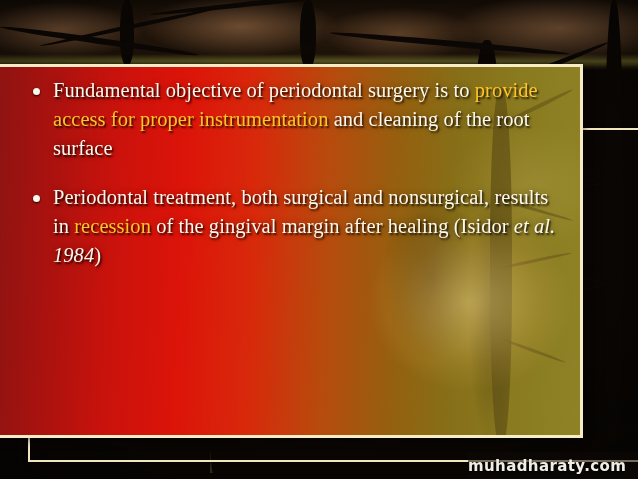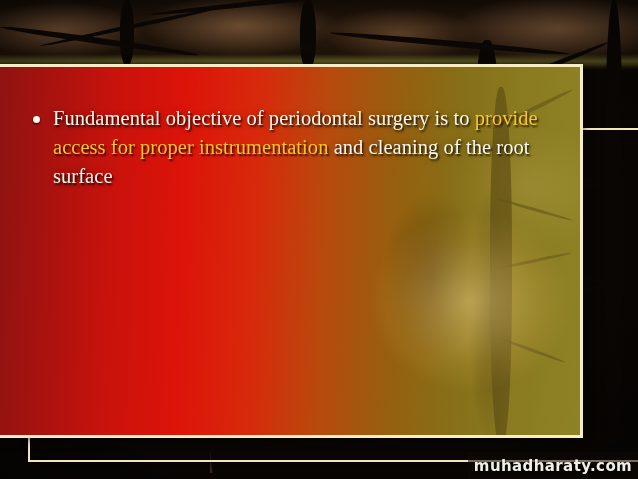--- a/index.html
+++ b/index.html
@@ -96,21 +96,21 @@
   .ptr{position:absolute;background:rgba(40,26,10,.72);border-radius:45%;}
   .pbr{position:absolute;background:rgba(45,29,11,.6);border-radius:50%;transform-origin:0 50%;}
   .panel-glow{
     position:absolute;right:-20px;top:120px;width:260px;height:230px;
     background:radial-gradient(ellipse 130px 115px at 50% 50%, rgba(255,226,150,.45), rgba(255,200,110,.12) 55%, rgba(0,0,0,0) 78%);
   }
 
   
   #bullet-list{
     position:absolute;left:0;top:64px;width:586px;height:374px;
-    padding:40px 18px 0 26px;box-sizing:border-box;
+    padding:12px 18px 0 26px;box-sizing:border-box;
   }
   .bullet-row{display:flex;align-items:flex-start;margin-bottom:20px;}
   .bullet-row:last-child{margin-bottom:0;}
   .bullet-dot{
     flex:0 0 auto;width:7px;height:7px;border-radius:50%;
     background:#fdf8ec;margin:12px 13px 0 7px;
     box-shadow:0 1px 2px rgba(0,0,0,.85);
   }
   .bullet-text{
     flex:1 1 auto;
@@ -120,21 +120,21 @@
     letter-spacing:.05px;
     text-shadow:1.5px 1.5px 2px rgba(0,0,0,.75), 0 0 6px rgba(0,0,0,.35);
   }
   .hl{color:#ffc527;text-shadow:1.5px 1.5px 2px rgba(0,0,0,.8);}
   .it{font-style:italic;}
 
   
   #watermark{
     position:absolute;right:0;bottom:0;width:170px;height:27px;
     background:rgba(14,10,6,.55);
-    display:flex;align-items:center;justify-content:center;
+    display:flex;align-items:center;
   }
   #watermark span{
     font-family:"DejaVu Sans", sans-serif;
     font-weight:bold;font-size:15px;letter-spacing:.4px;
     color:#efefe8;
     text-shadow:0 1px 2px rgba(0,0,0,.9);
   }
 </style>
 </head>
 <body>
@@ -180,18 +180,22 @@
 </div>
 
 <div id="bullet-list">
 
   <div class="bullet-row">
     <div class="bullet-dot"></div>
     <div class="bullet-text"><span>Fundamental objective of periodontal surgery is to </span><span class="hl">provide access for proper instrumentation</span><span> and cleaning of the root surface</span></div>
   </div>
 
 
+  <div class="bullet-row">
+    <div class="bullet-dot"></div>
+    <div class="bullet-text"><span>Periodontal treatment, both surgical and nonsurgical, results in </span><span class="hl">recession</span><span> of the gingival margin after healing (Isidor </span><span class="it">et al. 1984</span><span>)</span></div>
+  </div>
 
 </div>
 
 <div id="watermark">
   <span>muhadharaty.com</span>
 </div>
 
 </body></html>

